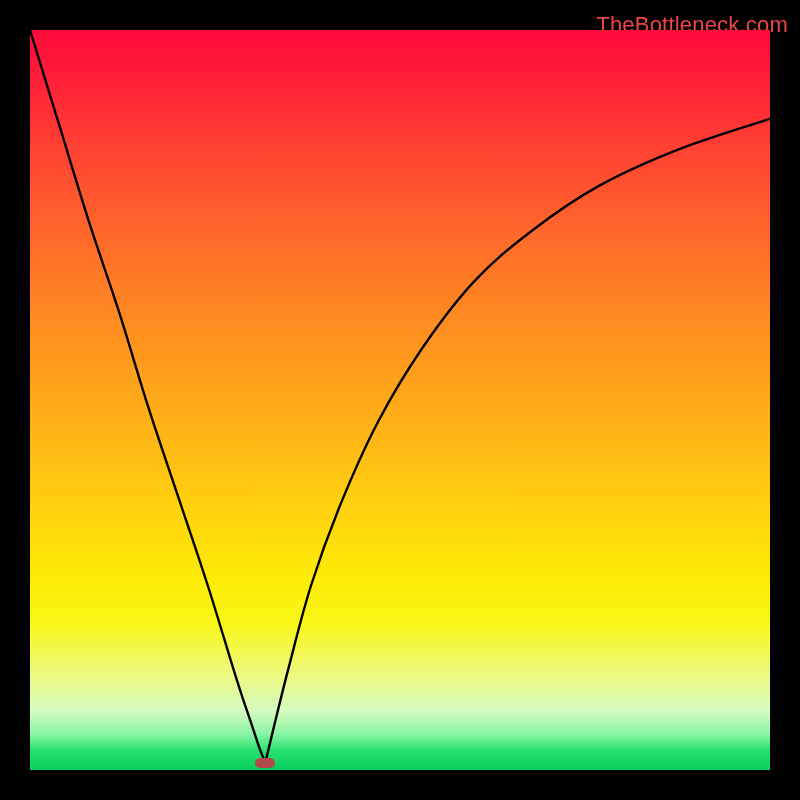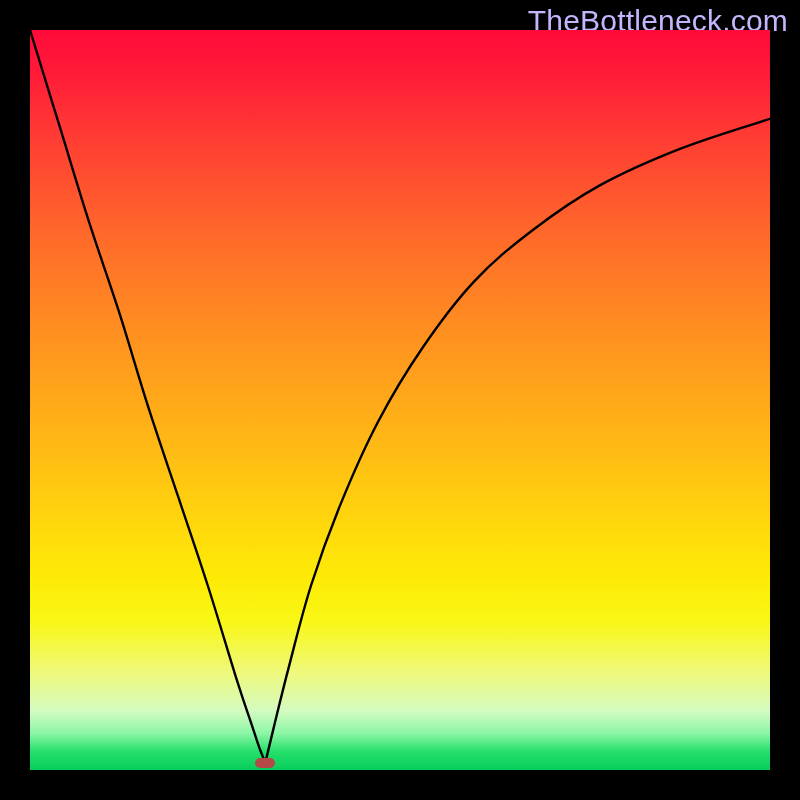--- a/index.html
+++ b/index.html
@@ -48,24 +48,24 @@
   .minpoint {
     position: absolute;
     width: 20px;
     height: 10px;
     border-radius: 5px;
     background: #b24a4a;
     transform: translate(-50%, -50%);
   }
   .watermark {
     position: absolute;
-    top: 4px;
+    top: 12px;
     right: 12px;
-    color: #c4b5fd;
-    font-size: 30px;
+    color: #ef4444;
+    font-size: 22px;
     font-weight: 500;
     letter-spacing: 0.2px;
   }
 </style>
 </head>
 <body>
 
 <div class="watermark">TheBottleneck.com</div>
 
 <div class="frame">

